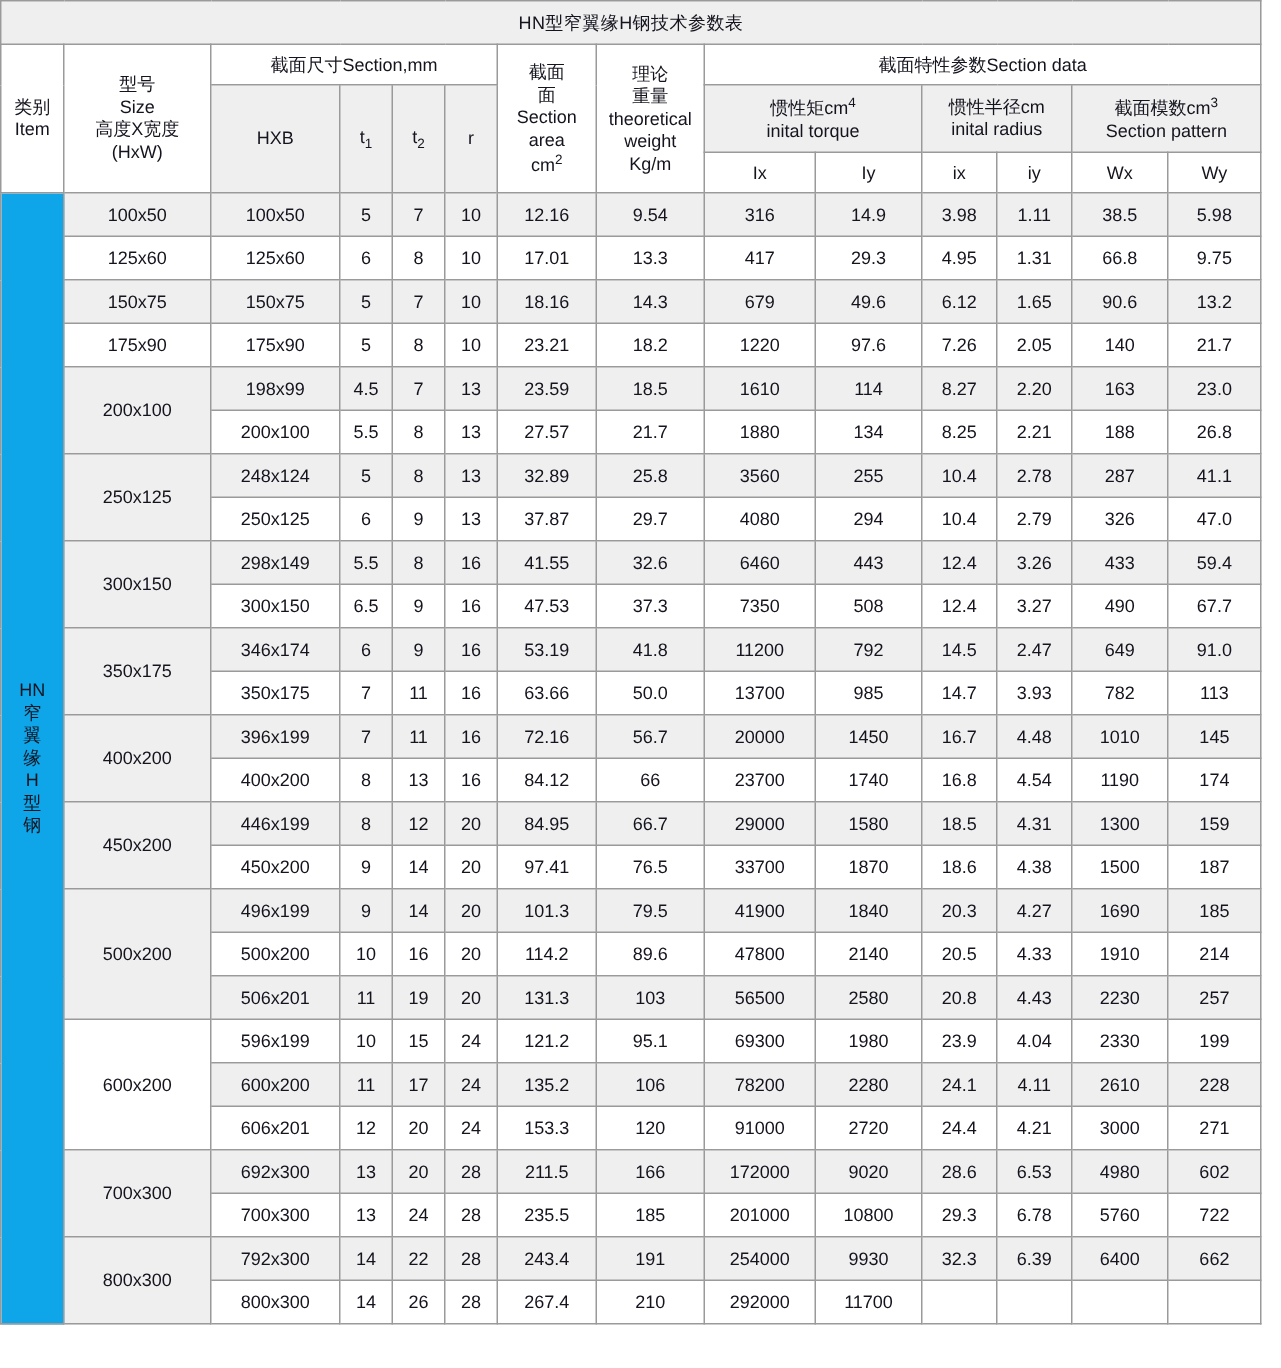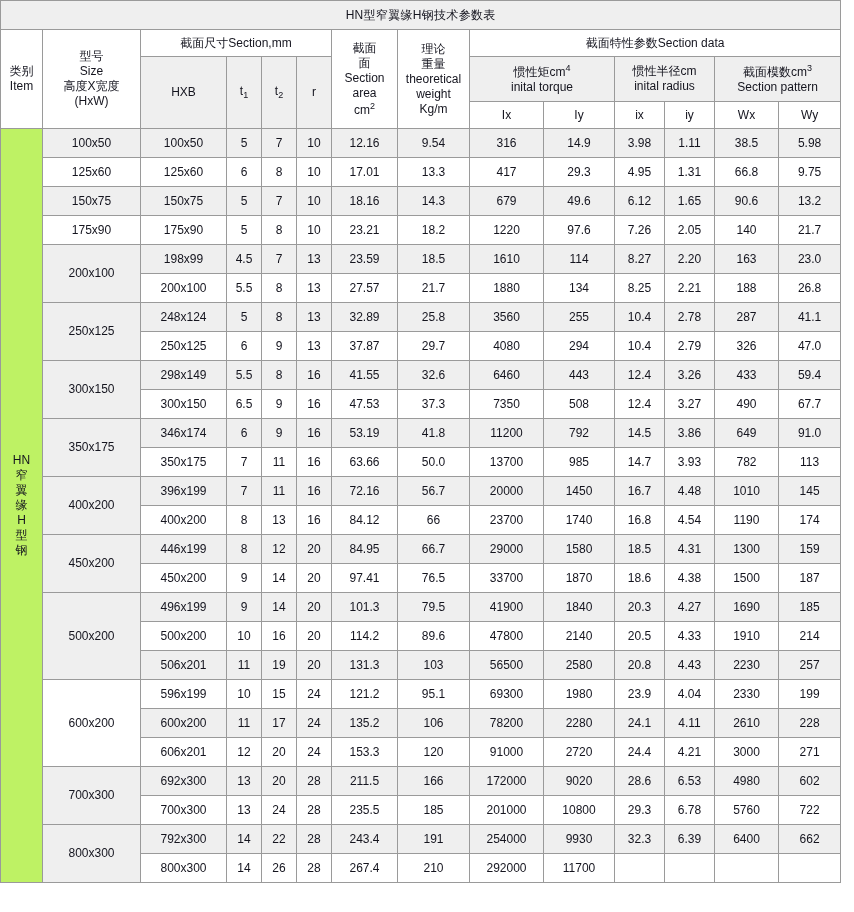--- a/index.html
+++ b/index.html
@@ -64,21 +64,21 @@
   
   .r-gray td { background: #efefef; }
   .r-white td { background: #ffffff; }
 
   td.cell { height: 28px; }
 
   td.weight { color: #e8112d; margin-top: 29px; }
 
   
   td.cat {
-    background: #bef264;
+    background: #0ea5e9;
     width: 42px;
     font-size: 12px;
     line-height: 1.55;
     padding: 0 2px;
   }
   td.cat .vtxt {
     display: block;
     text-align: center;
   }
 
@@ -348,21 +348,21 @@
           <td rowspan="2" class="cell group-gray">350x175</td>
           <td class="cell">346x174</td>
           <td class="cell">6</td>
           <td class="cell">9</td>
           <td class="cell">16</td>
           <td class="cell">53.19</td>
           <td class="cell weight">41.8</td>
           <td class="cell">11200</td>
           <td class="cell">792</td>
           <td class="cell">14.5</td>
-          <td class="cell">3.86</td>
+          <td class="cell">2.47</td>
           <td class="cell">649</td>
           <td class="cell">91.0</td>
         </tr>
         <tr class="r-white">
           <td class="cell">350x175</td>
           <td class="cell">7</td>
           <td class="cell">11</td>
           <td class="cell">16</td>
           <td class="cell">63.66</td>
           <td class="cell weight">50.0</td>

